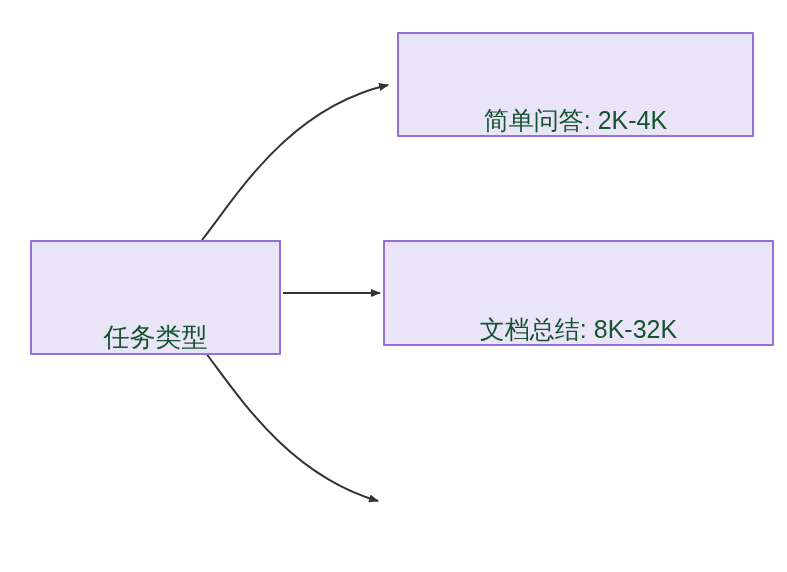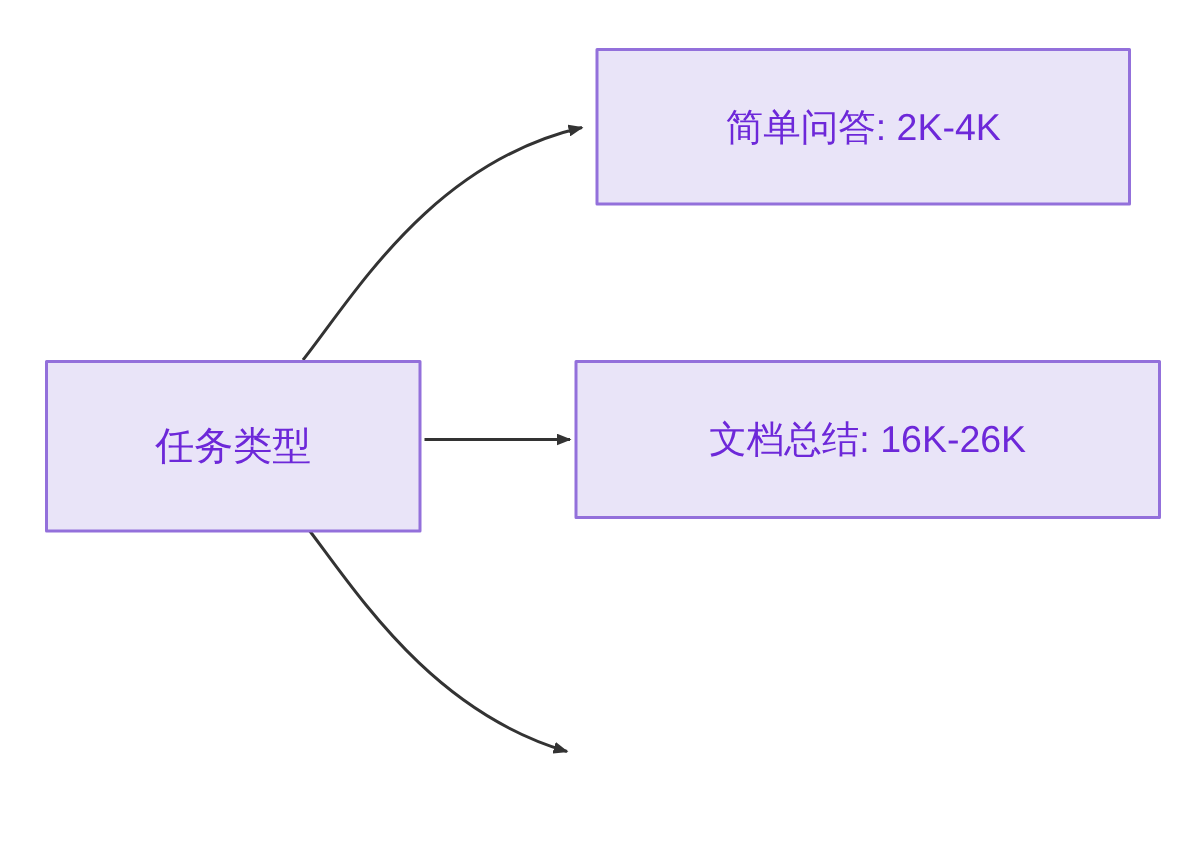--- a/index.html
+++ b/index.html
@@ -25,23 +25,23 @@
     height: 572px;
     pointer-events: none;
   }
   .node {
     position: absolute;
     box-sizing: border-box;
     background: #e9e4f8;
     border: 2.5px solid #9370db;
     border-radius: 1px;
     display: flex;
-    align-items: center;
+    align-items: flex-end;
     justify-content: center;
-    color: #6d28d9;
+    color: #14532d;
     text-align: center;
     line-height: 1.2;
     white-space: nowrap;
   }
   #node-root {
     left: 30px;
     top: 240px;
     width: 251px;
     height: 115px;
     font-size: 26px;
@@ -92,17 +92,17 @@
 
   <div class="node" id="node-root">
     <span class="node-label">任务类型</span>
   </div>
 
   <div class="node" id="node-leaf-0">
     <span class="node-label">简单问答: 2K-4K</span>
   </div>
 
   <div class="node" id="node-leaf-1">
-    <span class="node-label">文档总结: 16K-26K</span>
+    <span class="node-label">文档总结: 8K-32K</span>
   </div>
 
 
 </div>
 
 </body></html>

